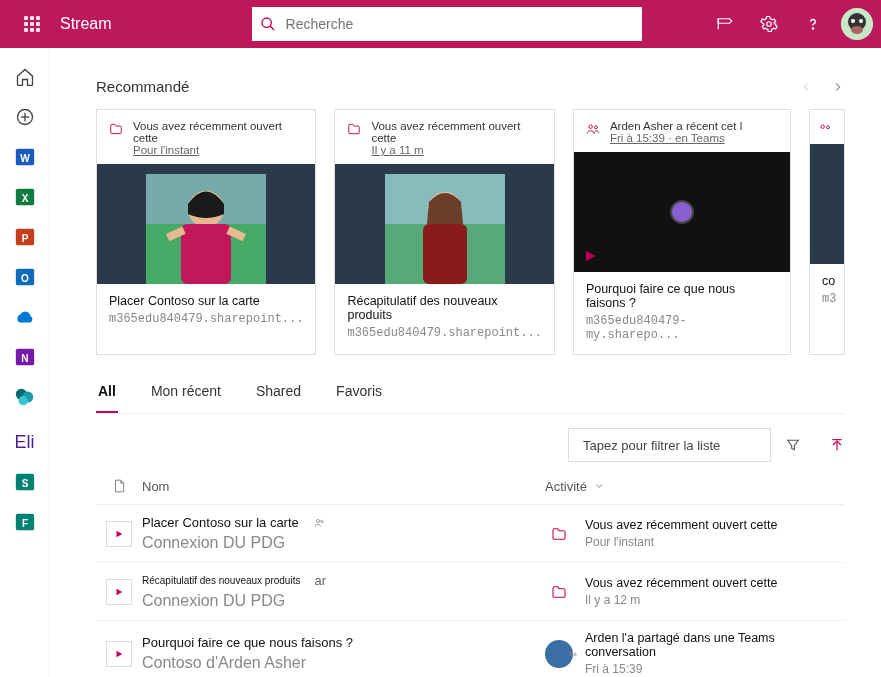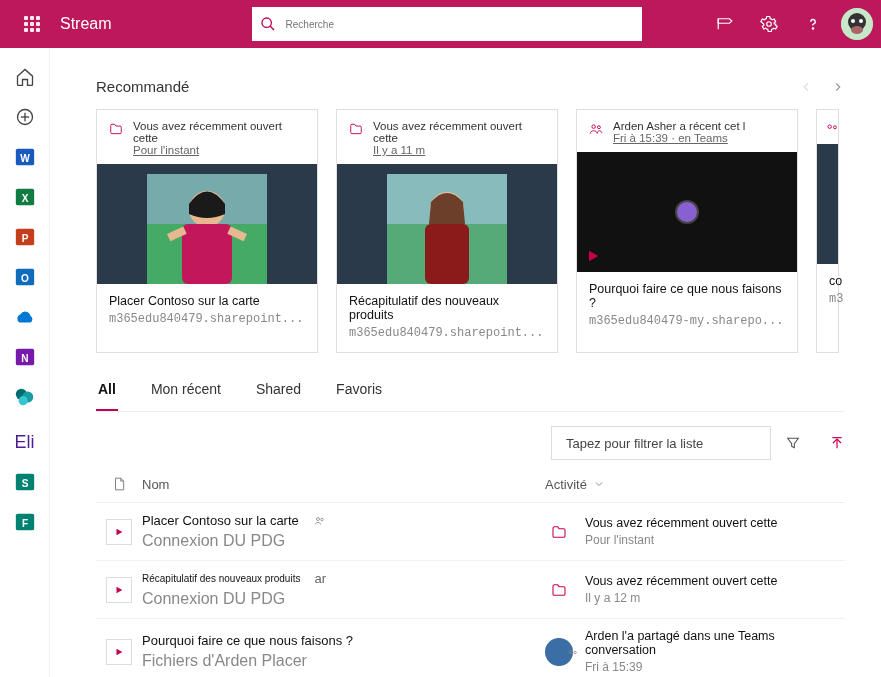--- a/index.html
+++ b/index.html
@@ -7,60 +7,60 @@
 
 
 .header { height: 48px; background: #be185d; display: flex; align-items: center; padding: 0 8px; color: #fff; }
 .waffle { width: 48px; height: 48px; display: flex; align-items: center; justify-content: center; }
 .waffle-dots { display: grid; grid-template-columns: repeat(3,4px); grid-template-rows: repeat(3,4px); gap: 2px; }
 .waffle-dots span { width:4px;height:4px;background:#fff;opacity:.9;border-radius:1px; }
 .app-name { font-size: 16px; font-weight: 500; margin-left: 4px; margin-right: 40px; }
 .search { flex:0 0 390px; margin-left: 100px; }
 .search-box { height: 34px; background: #fff; display:flex; align-items:center; padding:0 8px; }
 .search-ico { color:#c30052; margin-right:10px; }
-.search-box input { border:none; outline:none; font-size:10px; color:#605e5c; width:100%; background:transparent; }
+.search-box input { border:none; outline:none; font-size:14px; color:#605e5c; width:100%; background:transparent; }
 .hdr-right { margin-left:auto; display:flex; align-items:center; gap:4px; }
 .hdr-btn { width:40px;height:40px; display:flex;align-items:center;justify-content:center; color:#fff; }
 .avatar { width:32px;height:32px;border-radius:50%;background:#6b5; overflow:hidden; margin-left:4px; }
 .avatar svg{width:100%;height:100%;}
 
 
 .rail { position:absolute; top:48px; left:0; width:50px; bottom:0; background:#fff; border-right:1px solid #f2f2f2; display:flex; flex-direction:column; align-items:center; padding-top:18px; gap:18px; }
 .rail .ico { width:22px;height:22px; display:flex;align-items:center;justify-content:center; }
 
 
 .main { position:absolute; top:48px; left:50px; right:0; bottom:0; padding: 30px 36px 0 46px; overflow:hidden; }
 .sec-head { display:flex; align-items:center; margin-bottom:14px; }
 .sec-title { font-size:15px; color:#333; }
 .carousel-nav { margin-left:auto; display:flex; gap:18px; color:#999; }
 .carousel-nav .disabled{color:#ddd;}
 
 .cards { display:flex; gap:18px; margin-bottom:28px; }
 .card { width:222px; border:1px solid #e1dfdd; background:#fff; display:flex; flex-direction:column; }
-.card.partial { width:23px;text-align:right; }
+.card.partial { width:36px;text-align:right; }
 .card-top { display:flex; gap:10px; padding:10px 12px 8px; font-size:11.5px; color:#333; }
 .card-top .ico { color:#c30052; flex-shrink:0; margin-top:2px; }
 .card-top .t2 { color:#666; margin-top:0;text-decoration:underline; }
 .thumb { height:120px; background:#2b3a4a; position:relative; overflow:hidden; }
 .thumb .play-glyph { position:absolute; left:8px; bottom:8px; color:#c30052; }
 .thumb.dark { background:#111; }
 .thumb .mini-av { position:absolute; left:50%; top:50%; transform:translate(-50%,-50%); width:24px;height:24px;border-radius:50%;background:#8860d0; border:2px solid #444;}
 .person { position:absolute; left:50%; top:10px; transform:translateX(-50%); }
 .card-bot { padding:10px 12px 12px; }
 .card-bot .title { font-size:12.5px; color:#111; margin-bottom:4px; }
 .card-bot .sub { font-size:12px; color:#888;font-family:Liberation Mono, monospace; }
 
 
 .tabs { display:flex; gap:31px; border-bottom:1px solid #eee; font-size:14px; color:#333; }
 .tab { padding:0 2px 12px; cursor:pointer; }
 .tab.active { color:#111; font-weight:600; border-bottom:2px solid #c30052; }
 
 
 .filterbar { display:flex; align-items:center; margin:14px 0 10px; }
-.filter-pill { margin-left:auto; height:34px; border:1px solid #ddd; display:flex; align-items:center; padding:0 14px; font-size:13px; color:#444; width:220px; justify-content:space-between;}
+.filter-pill { margin-left:auto; height:34px; border:1px solid #ddd; display:flex; align-items:center; padding:0 14px; font-size:13px; color:#444; width:203px; justify-content:space-between;}
 .filter-icon { margin-left:14px; color:#555; }
 .upload-icon { margin-left:28px; color:#c30052; }
 
 
 .thead { display:flex; align-items:center; padding:6px 0 10px; color:#555; font-size:13px; border-bottom:1px solid #eee; }
 .col-doc { width:46px; display:flex; justify-content:center; }
 .col-name { flex:1; }
 .col-act { width:300px; display:flex; align-items:center; gap:6px; } 
 .row { display:flex; align-items:center; padding:10px 0; border-bottom:1px solid #f2f2f2; font-size:13px; }
 .rplay { width:46px; display:flex; justify-content:center; }
@@ -438,21 +438,21 @@
         <div class="play-box">
           <svg width="10" height="10" viewBox="0 0 24 24" fill="currentColor">
             <polygon points="6,4 20,12 6,20"></polygon>
           </svg>
         </div>
       </div>
     <div class="rname">
       <div class="n1">
           <span>Pourquoi faire ce que nous faisons ?</span>
         </div>
-      <div class="n2">Fichiers d'Arden Placer</div>
+      <div class="n2">Contoso d'Arden Asher</div>
     </div>
     <div class="ract">
       <span class="aava" style="position:relative;">
         <span class="small-av"></span>
         <span class="ar-badge">
             <svg width="12" height="12" viewBox="0 0 24 24" fill="none" stroke="currentColor" stroke-width="1.6">
               <circle cx="8" cy="8" r="3"></circle>
               <circle cx="16" cy="9" r="2.5"></circle>
             </svg>
           </span>

